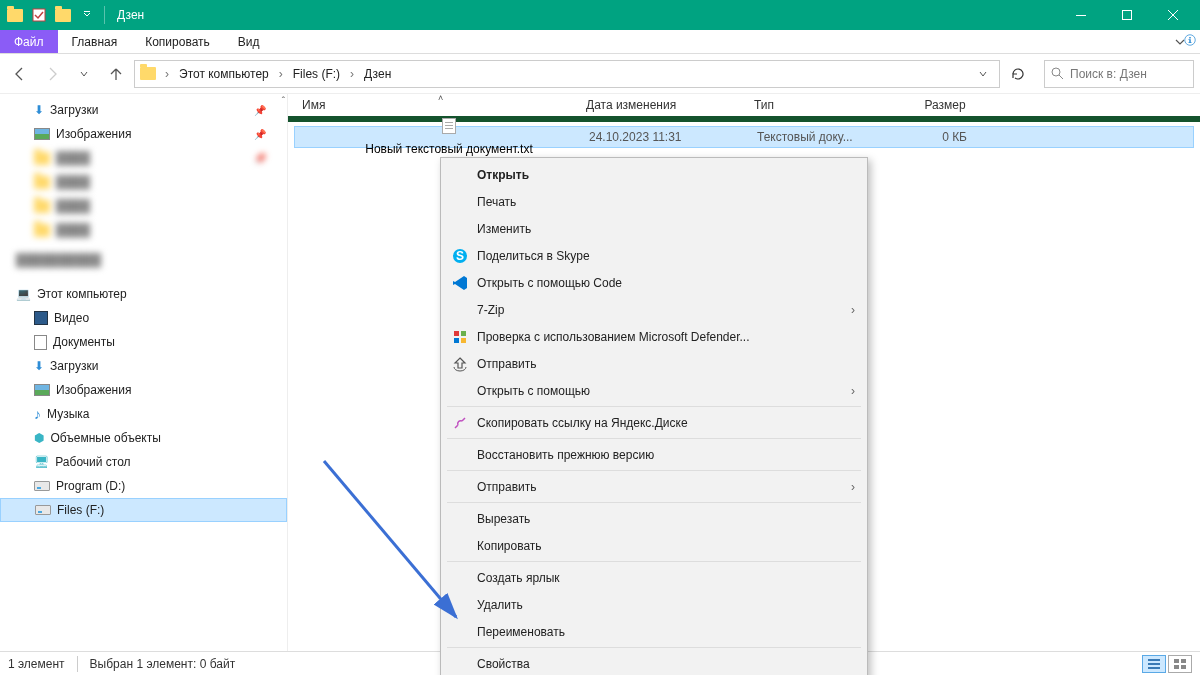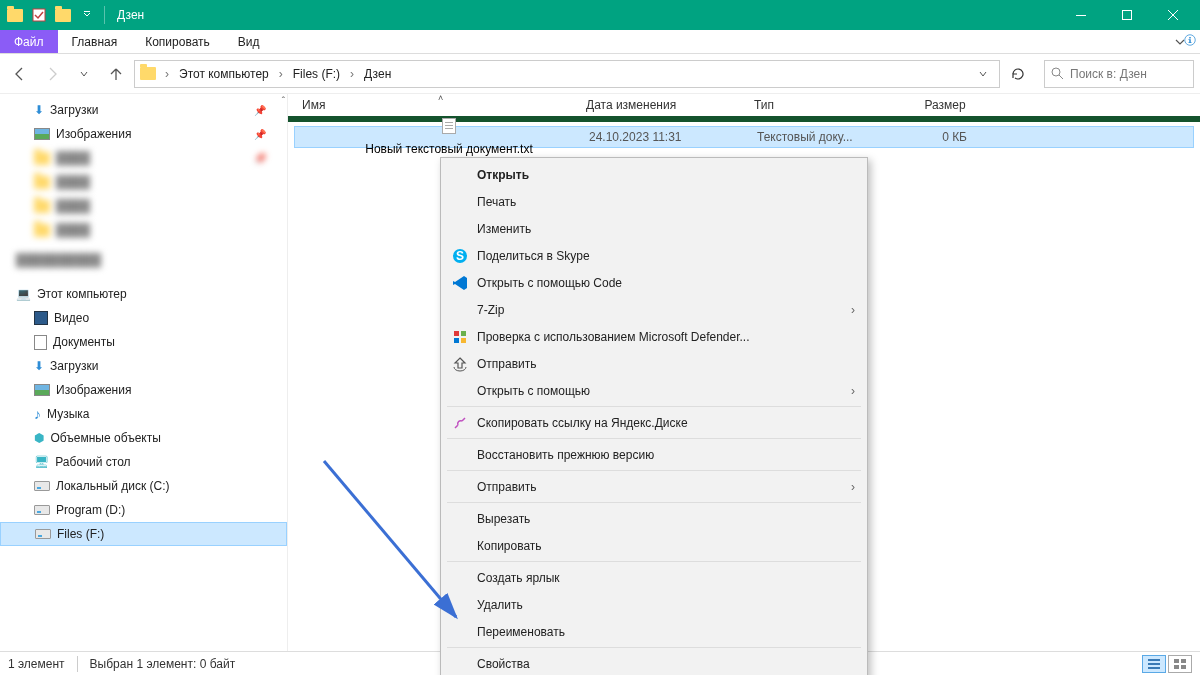--- a/index.html
+++ b/index.html
@@ -262,24 +262,20 @@
         <span class="icon-mus">♪</span>
         <span>Музыка</span>
       </div>
     <div class="side-item">
         <span class="icon-3d">⬢</span>
         <span>Объемные объекты</span>
       </div>
     <div class="side-item">
         <span class="icon-desk">🖥</span>
         <span>Рабочий стол</span>
-      </div>
-    <div class="side-item">
-        <span class="icon-drive"></span>
-        <span>Локальный диск (C:)</span>
       </div>
     <div class="side-item">
         <span class="icon-drive"></span>
         <span>Program (D:)</span>
       </div>
     <div class="side-item selected">
         <span class="icon-drive"></span>
         <span>Files (F:)</span>
       </div>
   </div>

